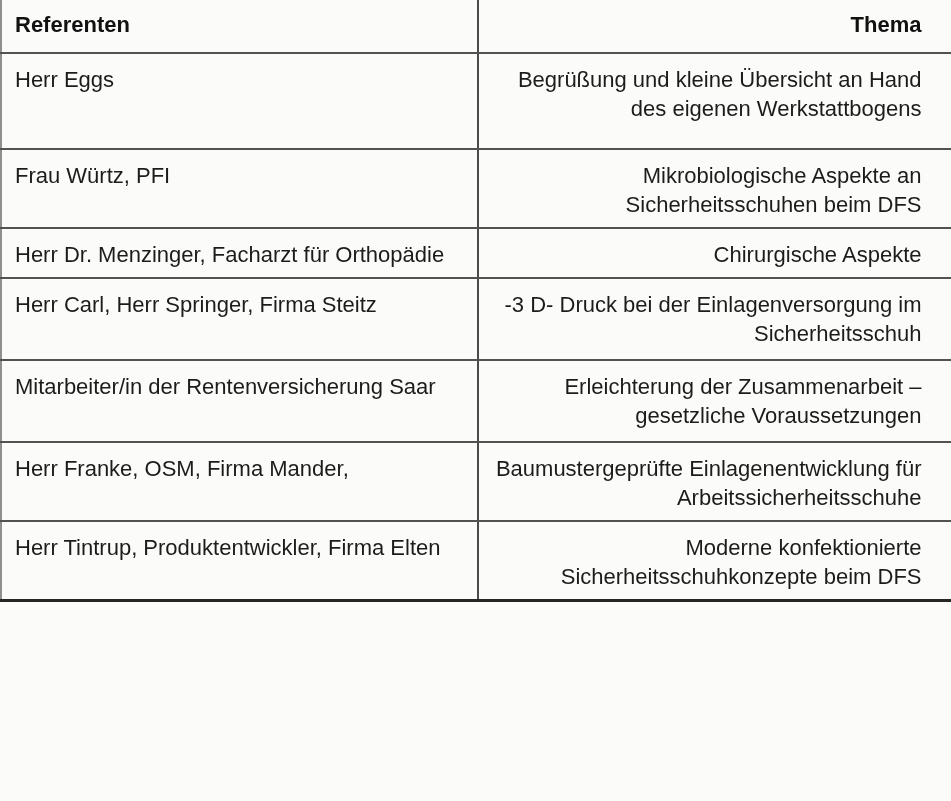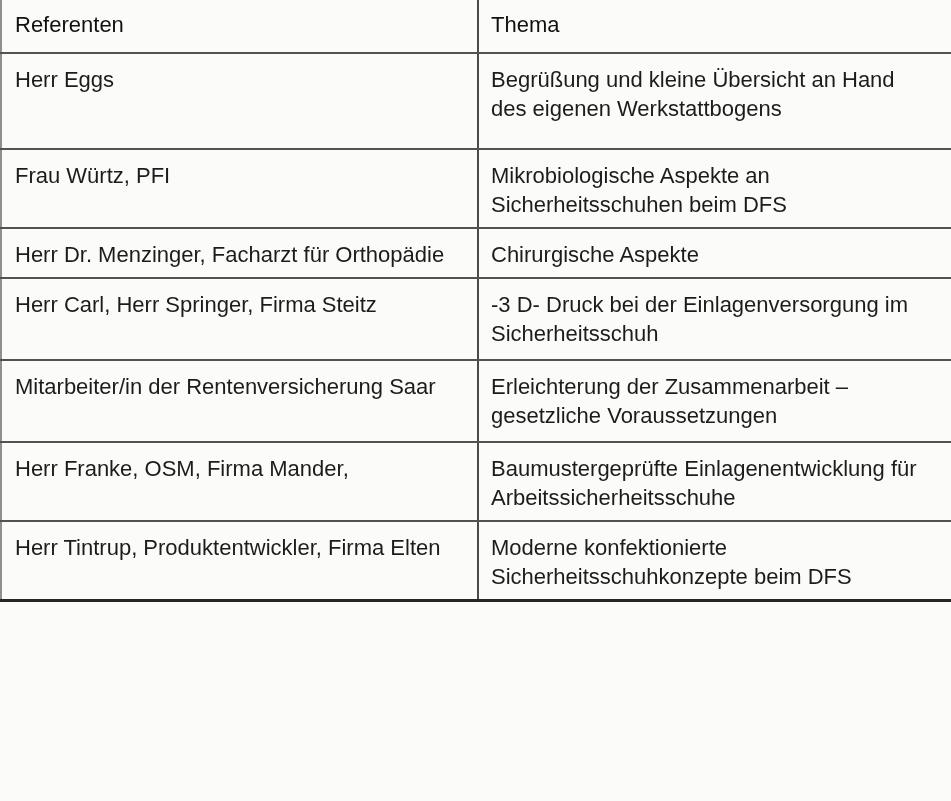--- a/index.html
+++ b/index.html
@@ -29,27 +29,28 @@
   th, td {
     vertical-align: top;
     text-align: left;
     font-size: 22px;
     line-height: 29px;
     color: #1c1c1c;
     border-bottom: 2px solid #525250;
     white-space: pre-wrap;
     overflow: hidden;
   }
-  th { font-weight: normal; color: #111; }
+  th { font-weight: bold; color: #111; }
   .cell-referent {
     padding: 11px 8px 8px 13px;
     border-right: 2px solid #4a4a48;
   }
   .cell-thema {
     padding: 11px 30px 8px 12px;
+    text-align: right;
   }
   thead th.cell-referent, thead th.cell-thema { padding-top: 10px; }
 </style>
 </head>
 <body>
 
 <div class="page">
   <table class="schedule">
     <colgroup>
       <col class="c-referent">

